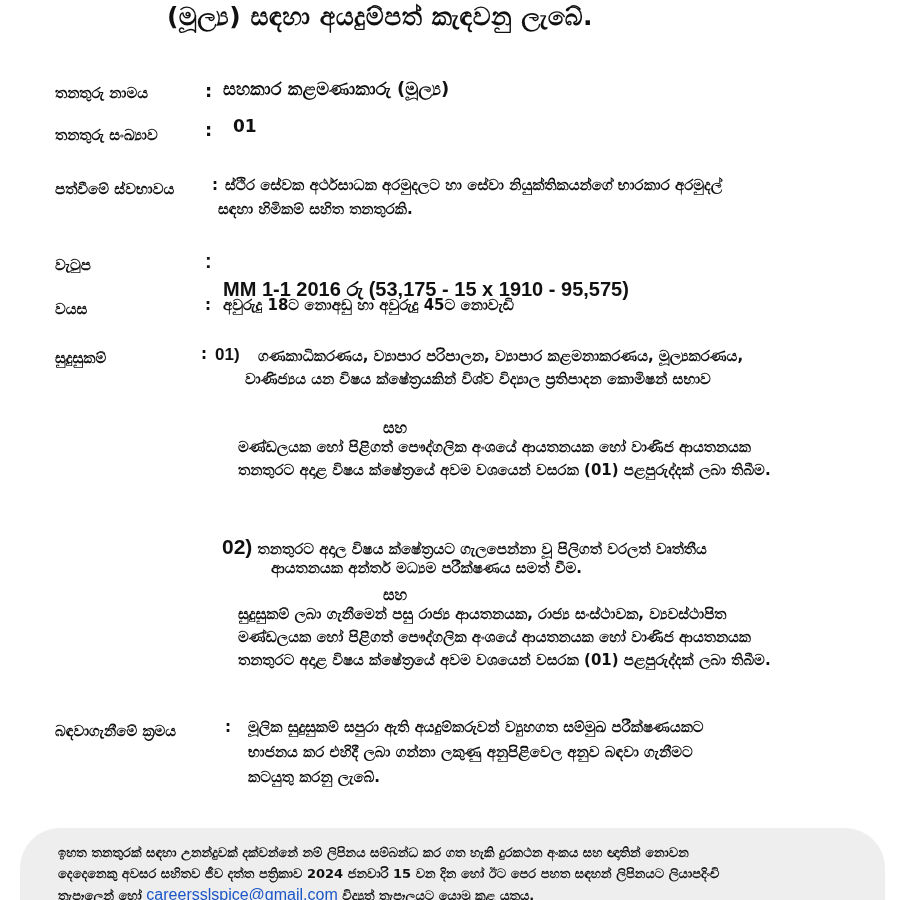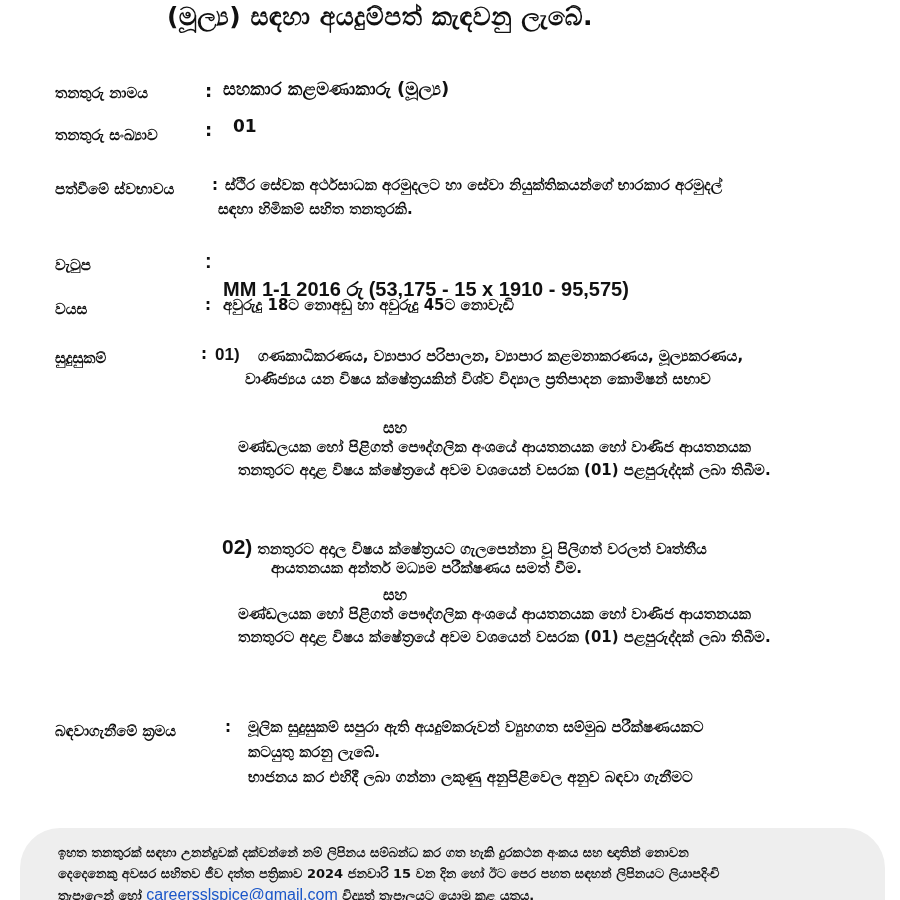--- a/index.html
+++ b/index.html
@@ -86,32 +86,33 @@
 
 <div class="qual-block" style="left:222px;top:535px;">
   <span style="font-family:'Liberation Sans',sans-serif;font-size:21px;">02)</span>
   <span>තනතුරට අදාල විෂය ක්ෂේත්‍රයට ගැලපෙන්නා වූ පිලිගත් වරලත් වෘත්තීය</span>
 </div>
 <div class="qual-block" style="left:245px;top:557px;margin-left:26px;">
   <div>ආයතනයක අන්තර් මධ්‍යම පරීක්ෂණය සමත් වීම.</div>
 </div>
 <div class="saha" style="left:383px;top:585px;">සහ</div>
 <div class="qual-block" style="left:238px;top:603px;">
+  <div>සුදුසුකම් ලබා ගැනීමෙන් පසු රාජ්‍ය ආයතනයක, රාජ්‍ය සංස්ථාවක, ව්‍යවස්ථාපිත</div>
   <div>මණ්ඩලයක හෝ පිළිගත් පෞද්ගලික අංශයේ ආයතනයක හෝ වාණිජ ආයතනයක</div>
   <div>තනතුරට අදාළ විෂය ක්ෂේත්‍රයේ අවම වශයෙන් වසරක (01) පළපුරුද්දක් ලබා තිබීම.</div>
 </div>
 
 <div class="row" style="top:718px;">
   <span class="lbl">බඳවාගැනීමේ ක්‍රමය</span>
   <span class="colon" style="left:170px;">:</span>
 </div>
 <div class="qual-block" style="left:248px;top:715px;line-height:25px;">
   <div>මූලික සුදුසුකම් සපුරා ඇති අයදුම්කරුවන් ව්‍යුහගත සම්මුඛ පරීක්ෂණයකට</div>
+  <div>භාජනය කර එහිදී ලබා ගන්නා ලකුණු අනුපිළිවෙල අනුව බඳවා ගැනීමට</div>
   <div>කටයුතු කරනු ලැබේ.</div>
-  <div>භාජනය කර එහිදී ලබා ගන්නා ලකුණු අනුපිළිවෙල අනුව බඳවා ගැනීමට</div>
 </div>
 
 <div class="footer-box"></div>
 <div class="footer-text">
   <div>ඉහත තනතුරක් සඳහා උනන්දුවක් දක්වන්නේ නම් ලිපිනය සම්බන්ධ කර ගත හැකි දුරකථන අංකය සහ ඥාතින් නොවන</div>
   <div>දෙදෙනෙකු අවසර සහිතව ජීව දත්ත පත්‍රිකාව 2024 ජනවාරි 15 වන දින හෝ ඊට පෙර පහත සඳහන් ලිපිනයට ලියාපදිංචි</div>
   <div>
     <span>තැපෑලෙන් හෝ</span>
     <a class="email">careersslspice@gmail.com</a>
     <span>විද්‍යුත් තැපෑලයට යොමු කළ යුතුය.</span>

